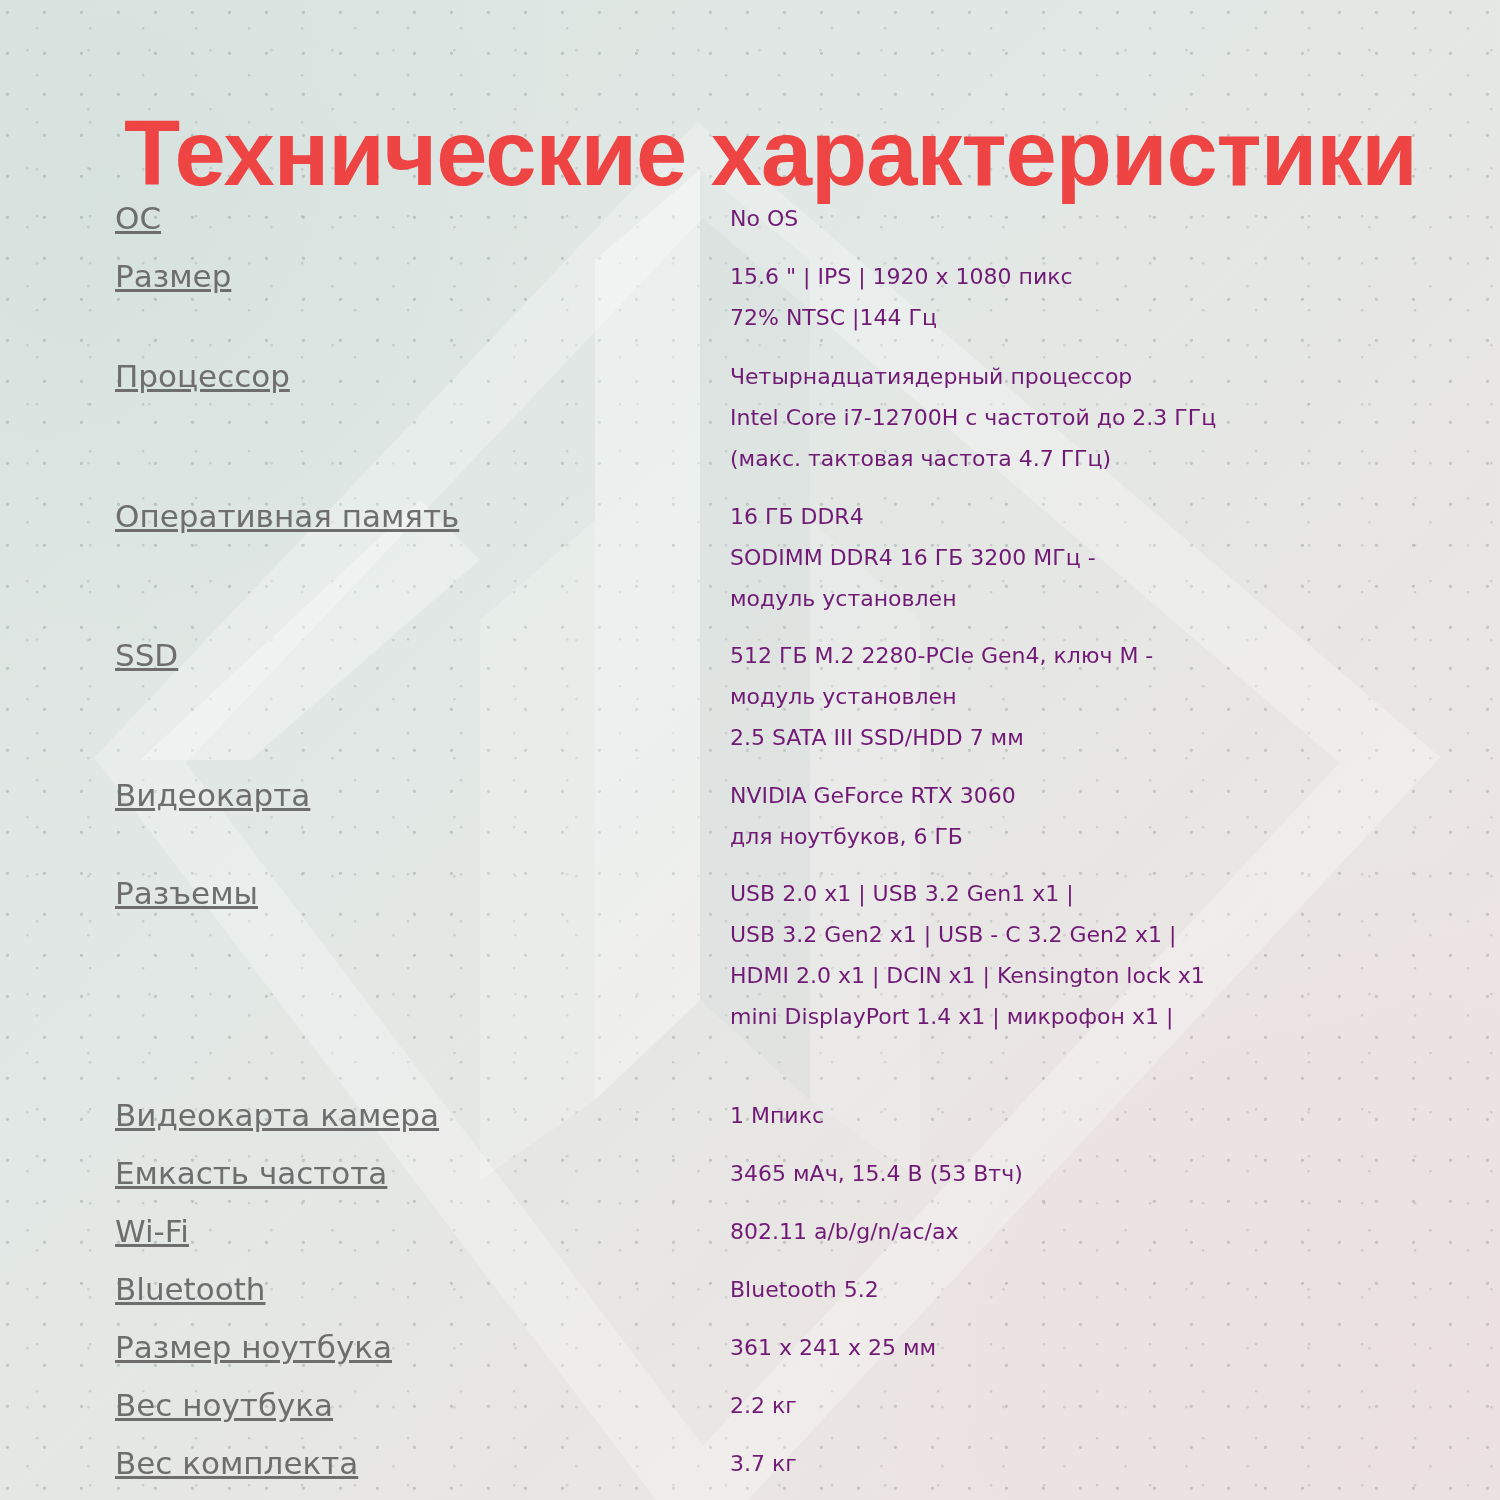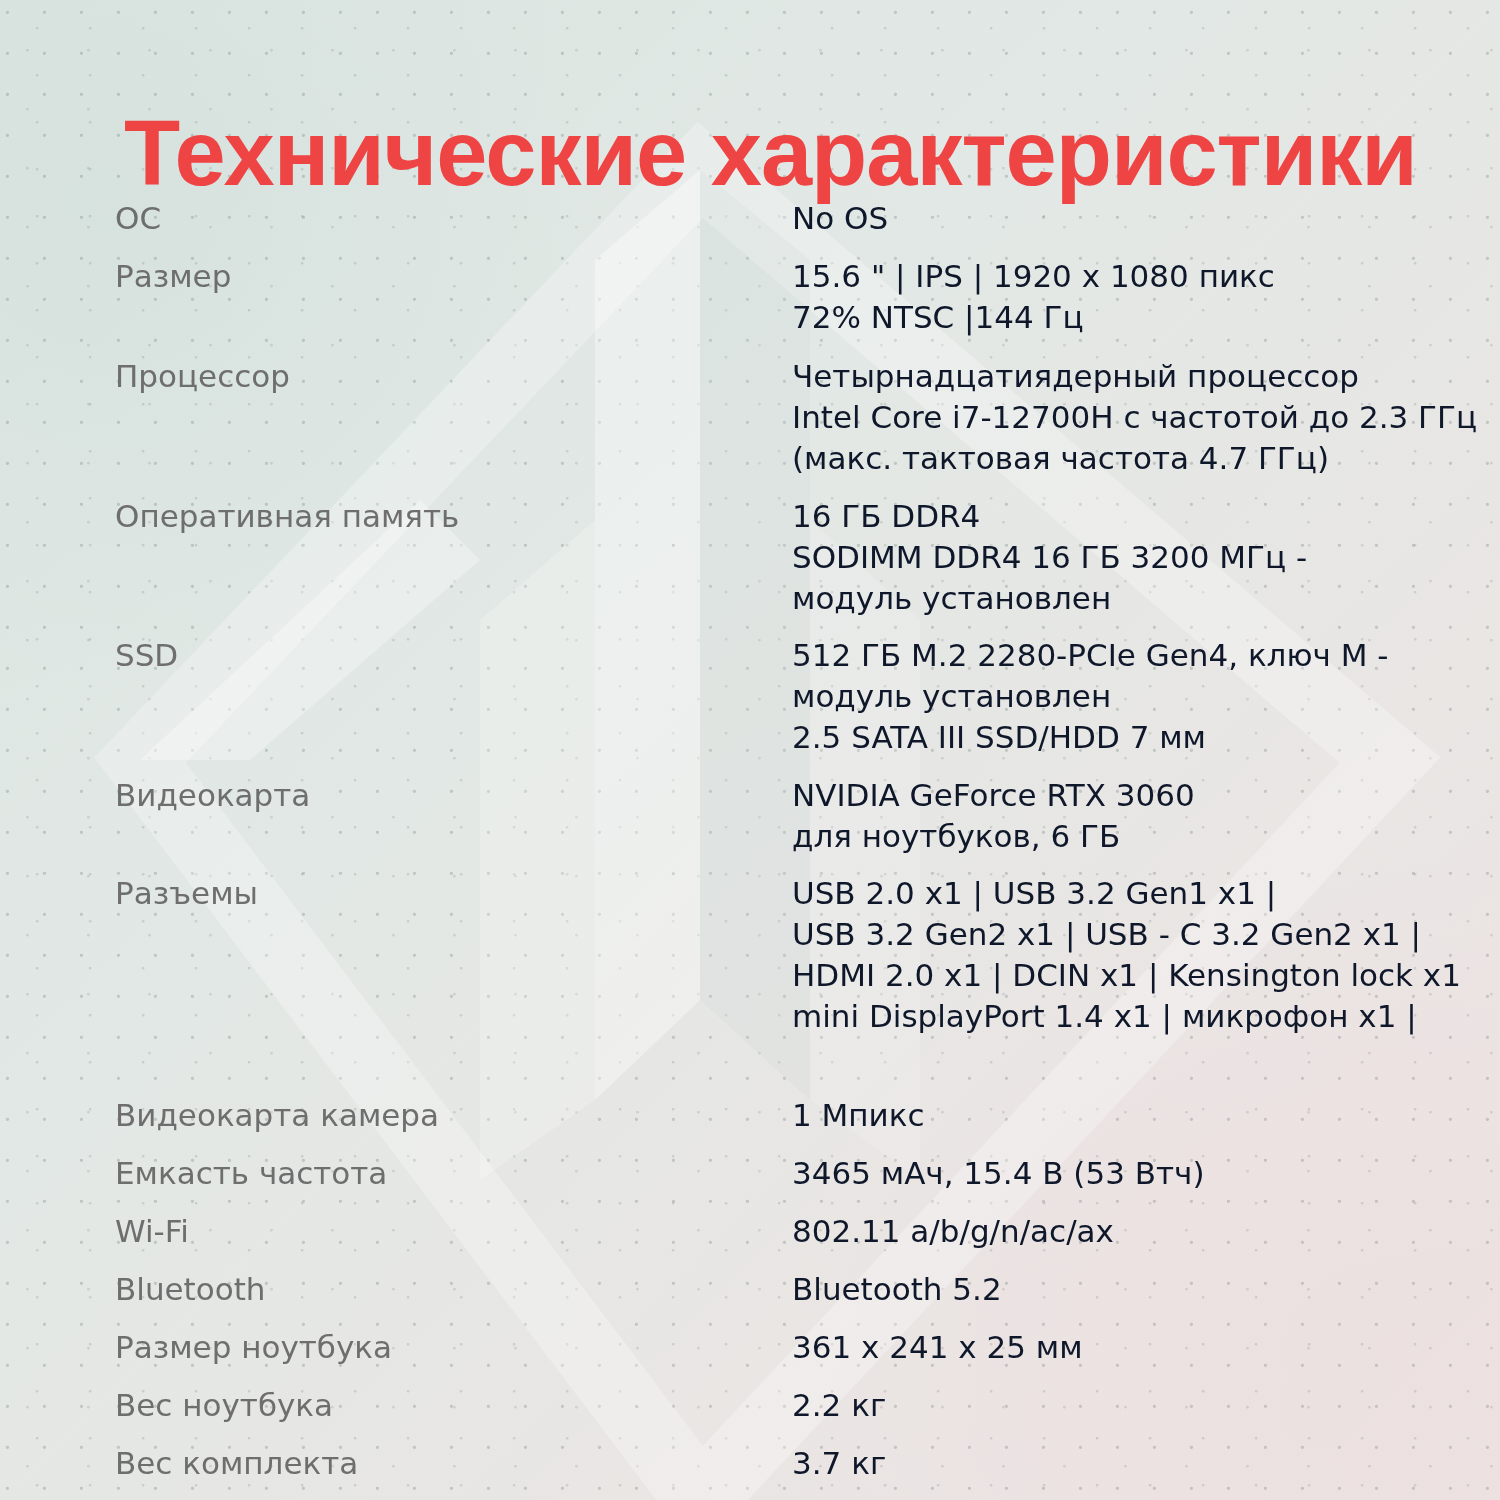--- a/index.html
+++ b/index.html
@@ -52,27 +52,28 @@
     width: 1500px;
   }
   .spec-label {
     position: absolute;
     left: 115px;
     top: 0;
     font-size: 31px;
     color: #6e6e6e;
     line-height: 40px;
     white-space: nowrap;
+    text-decoration: underline;
   }
   .spec-value {
     position: absolute;
-    left: 792px;
+    left: 730px;
     top: 0;
-    font-size: 31px;
-    color: #0f172a;
+    font-size: 22px;
+    color: #701a75;
     line-height: 41px;
     white-space: nowrap;
   }
   .spec-value span { display: block; }
 </style>
 </head>
 <body>
 
 <div class="speckles"></div>
 

